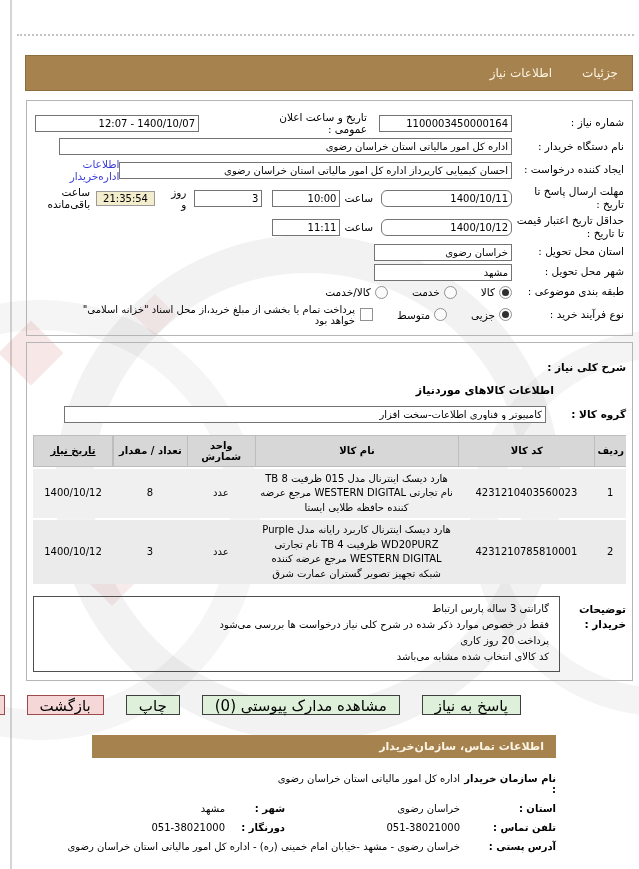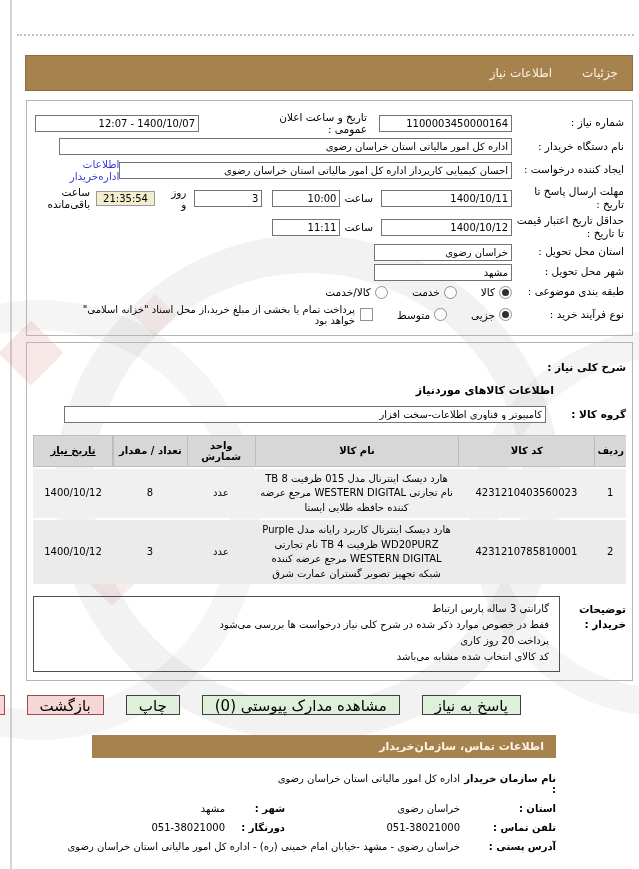--- a/index.html
+++ b/index.html
@@ -25,21 +25,21 @@
   .panel1{padding:7px 8px 6px 8px;}
   .panel2{margin-top:6px;padding:10px 6px 8px 6px;}
 
   .frow{display:flex;align-items:center;margin:3px 0;min-height:17px;}
   .flabel{width:108px;flex:none;padding-left:4px;line-height:1.25;}
 
   .inp{border:1px solid #747474;height:15px;background:#fff;font:inherit;font-size:10px;
        padding:0 3px;box-sizing:content-box;color:#000;}
   .inp.num{direction:ltr;text-align:right;}
   .w128{width:128px;} .w115{width:115px;} .w445{width:445px;} .w420{width:420px;}
-  .w123{width:123px;} .w60{width:60px;} .w130{width:130px;} .w480{width:474px;}
+  .w123{width:123px;border-radius:6px;} .w60{width:60px;} .w130{width:130px;} .w480{width:474px;}
   .lbl-sm{margin:0 8px 0 4px;}
   .remain{display:inline-block;background:#f2edcc;border:1px solid #9a9a9a;padding:1px 6px;
           font-size:10px;direction:ltr;margin:0 10px 0 6px;}
   .link{color:#3b3bd6;margin-right:auto;margin-left:2px;cursor:pointer;}
 
   .radio{width:11px;height:11px;border:1px solid #919191;border-radius:50%;background:#fbfbfb;
          display:inline-block;position:relative;margin-left:4px;flex:none;}
   .radio.sel::after{content:"";position:absolute;left:2px;top:2px;right:2px;bottom:2px;
                     background:#2f2f2f;border-radius:50%;}
   .checkbox{width:11px;height:11px;border:1px solid #919191;background:#fff;display:inline-block;

